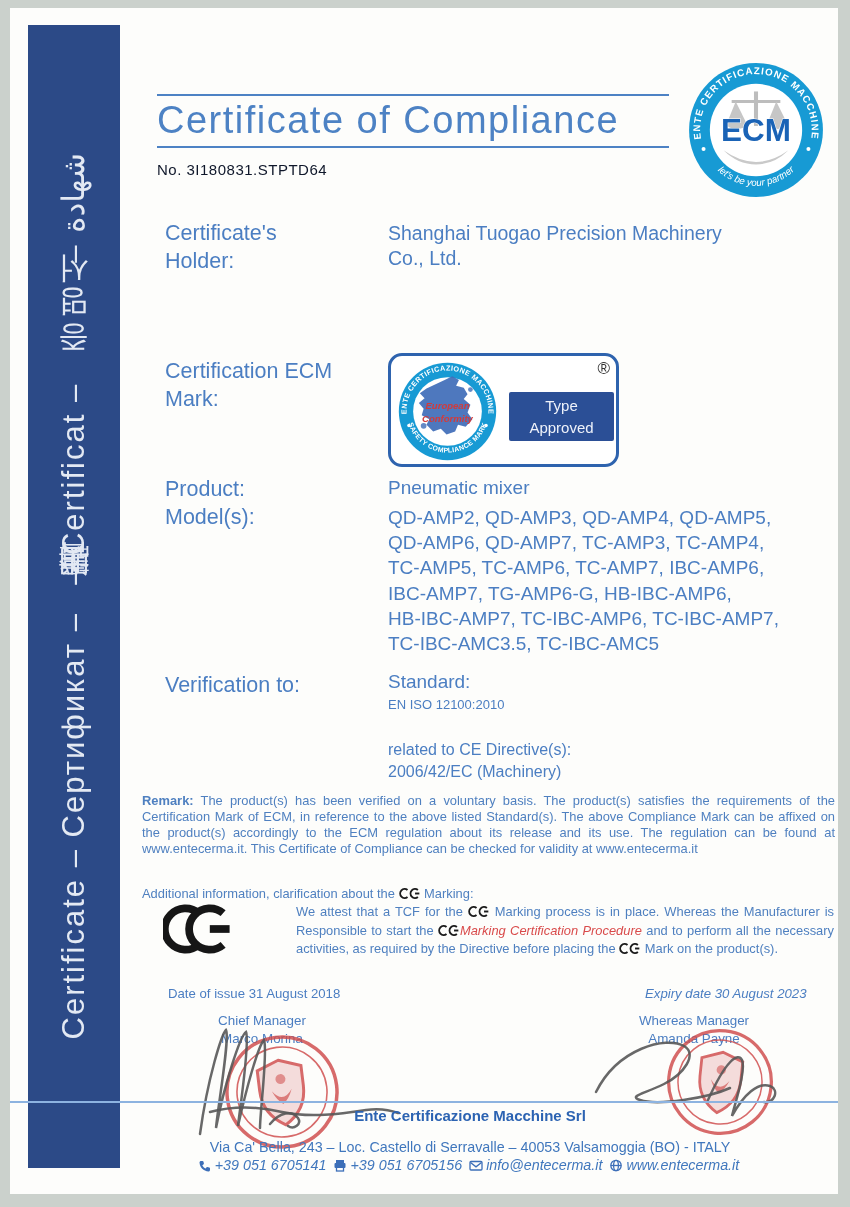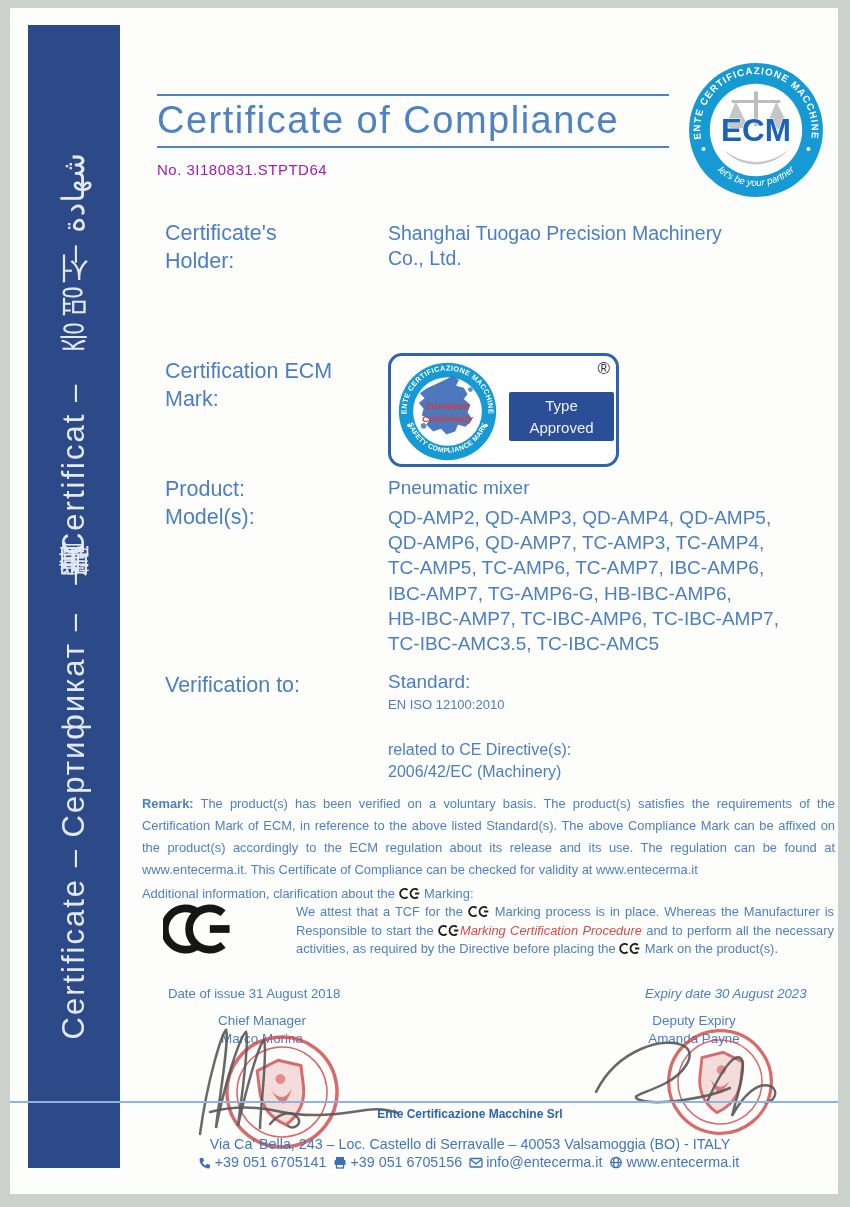--- a/index.html
+++ b/index.html
@@ -9,21 +9,21 @@
   
   .sidebar{position:absolute;left:28px;top:25px;width:92px;height:1143px;background:#2c4a87;
            display:flex;align-items:center;justify-content:center;}
   .sidebar-text{writing-mode:vertical-rl;transform:rotate(180deg);color:#e3e9f3;font-size:31px;
                 letter-spacing:2px;white-space:nowrap;}
   
   .rule{position:absolute;background:#4d82c4;height:2px;}
   #rule-top{left:157px;top:94px;width:512px;}
   #rule-bottom{left:157px;top:146px;width:512px;}
   .title{position:absolute;left:157px;top:99px;font-size:38px;color:#4d82c4;letter-spacing:1.5px;}
-  .cert-no{position:absolute;left:157px;top:161px;font-size:15px;color:#a21caf;letter-spacing:.5px;}
+  .cert-no{position:absolute;left:157px;top:161px;font-size:15px;color:#0f172a;letter-spacing:.5px;}
   .ecm-logo{position:absolute;left:685px;top:59px;}
   
   .flabel{position:absolute;left:165px;color:#4b7ec2;font-size:21.5px;line-height:28px;white-space:pre-line;}
   #holder-label{top:219px;} #mark-label{top:357px;} #product-label{top:475px;}
   #models-label{top:503px;text-align:right;} #verif-label{top:671px;}
   .fvalue{position:absolute;left:388px;color:#4b7ec2;}
   #holder-name{top:221px;width:425px;font-size:19.5px;line-height:25px;}
   #holder-address{top:279px;width:435px;font-size:15.5px;line-height:21.5px;}
   #product-value{top:477px;font-size:19px;}
   #models-value{top:505px;width:445px;font-size:19px;line-height:25.2px;white-space:pre-line;}
@@ -33,21 +33,21 @@
   #directive-value{top:763px;font-size:16px;}
   
   .badge{position:absolute;left:388px;top:353px;width:231px;height:114px;background:#fff;
          border:3px solid #2e63ae;border-radius:14px;box-sizing:border-box;}
   .badge-circle{position:absolute;left:4px;top:3px;}
   .type-box{position:absolute;left:118px;top:36px;width:105px;height:49px;background:#2b4f96;
             color:#eef2fa;font-size:15px;line-height:22px;text-align:center;display:flex;
             align-items:center;justify-content:center;white-space:pre-line;border-radius:2px;}
   .reg-mark{position:absolute;right:6px;top:3px;font-size:17px;color:#333;}
   
-  .remark{position:absolute;left:142px;top:793px;width:693px;font-size:12.9px;line-height:22px;
+  .remark{position:absolute;left:142px;top:793px;width:693px;font-size:12.9px;line-height:16px;
           color:#4f80c0;text-align:justify;}
   .remark b{font-weight:bold;}
   #remark-p2{position:absolute;left:142px;top:869px;width:693px;font-size:12.9px;color:#4f80c0;}
   #additional-line{position:absolute;left:142px;top:886px;width:693px;font-size:12.9px;color:#4f80c0;}
   .ce-inline{display:inline-block;height:11px;width:22px;vertical-align:-1px;}
   .ce-inline path{stroke:#1c1c1c;stroke-width:2.1;fill:none;}
   .ce-big{position:absolute;left:163px;top:902px;}
   .ce-big path{stroke:#161616;stroke-width:8.6;fill:none;}
   .ce-para{position:absolute;left:296px;top:903px;width:538px;font-size:12.9px;line-height:18.6px;
            color:#4f80c0;text-align:justify;}
@@ -59,23 +59,23 @@
   #chief-block{left:162px;top:1012px;} #deputy-block{left:594px;top:1012px;}
   .stamp{position:absolute;opacity:.82;}
   #stamp-left{left:222px;top:1032px;transform:rotate(-7deg);}
   #stamp-right{left:664px;top:1026px;transform:rotate(6deg);}
   .signature{position:absolute;}
   #sig-left{left:170px;top:1016px;} #sig-right{left:588px;top:1030px;}
   .signature path{stroke:#585858;stroke-width:2.5;fill:none;opacity:.9;stroke-linecap:round;}
   
   #footer-rule{position:absolute;left:10px;top:1101px;width:828px;height:2px;background:#8db3e0;}
   .footer{position:absolute;left:120px;top:1107px;width:700px;text-align:center;color:#4077bd;}
-  .footer .company{font-size:12px;font-weight:bold;color:#2c63b2;}
+  .footer .company{font-size:15px;font-weight:bold;color:#2c63b2;}
   .footer .addr{font-size:14.3px;margin-top:15px;}
-  .footer .contact{font-size:14.3px;margin-top:2px;}
+  .footer .contact{font-size:14.3px;margin-top:2px;font-style:italic;}
   .footer .contact span{margin:0 3px;}
   .f-icon{display:inline-block;vertical-align:-1.5px;}
   .f-icon *{stroke:#3d6fb8;fill:none;stroke-width:1.3;}
   .f-icon .fl{fill:#3d6fb8;stroke:none;}
   
   .ring-text{fill:#fff;font-weight:bold;}
   .motto{fill:#fff;font-style:italic;}
 </style>
 </head>
 <body>
@@ -198,21 +198,21 @@
   </div>
 
   <div class="date" id="date-issue">Date of issue 31 August 2018</div>
   <div class="date" id="date-expiry">Expiry date 30 August 2023</div>
 
   <div class="sig-block" id="chief-block">
     <div>Chief Manager</div>
     <div>Marco Morina</div>
   </div>
   <div class="sig-block" id="deputy-block">
-    <div>Deputy Expiry</div>
+    <div>Whereas Manager</div>
     <div>Amanda Payne</div>
   </div>
 
   <svg class="stamp" id="stamp-left" width="120" height="120" viewBox="0 0 120 120">
     <circle cx="60" cy="60" r="55" stroke="#cf4b4b" stroke-width="3.5" fill="none"></circle>
     <circle cx="60" cy="60" r="45" stroke="#cf4b4b" stroke-width="1.6" fill="none"></circle>
     <path d="M60 28 L82 36 V56 C82 74 72 86 60 93 C48 86 38 74 38 56 V36 Z" fill="rgba(207,75,75,.22)" stroke="#cf4b4b" stroke-width="3"></path>
     <circle cx="60" cy="47" r="5" fill="#cf4b4b" opacity=".7"></circle>
     <path d="M50 58 Q60 72 70 58 Q66 68 60 72 Q54 68 50 58 Z" fill="#cf4b4b" opacity=".85"></path>
   </svg>

